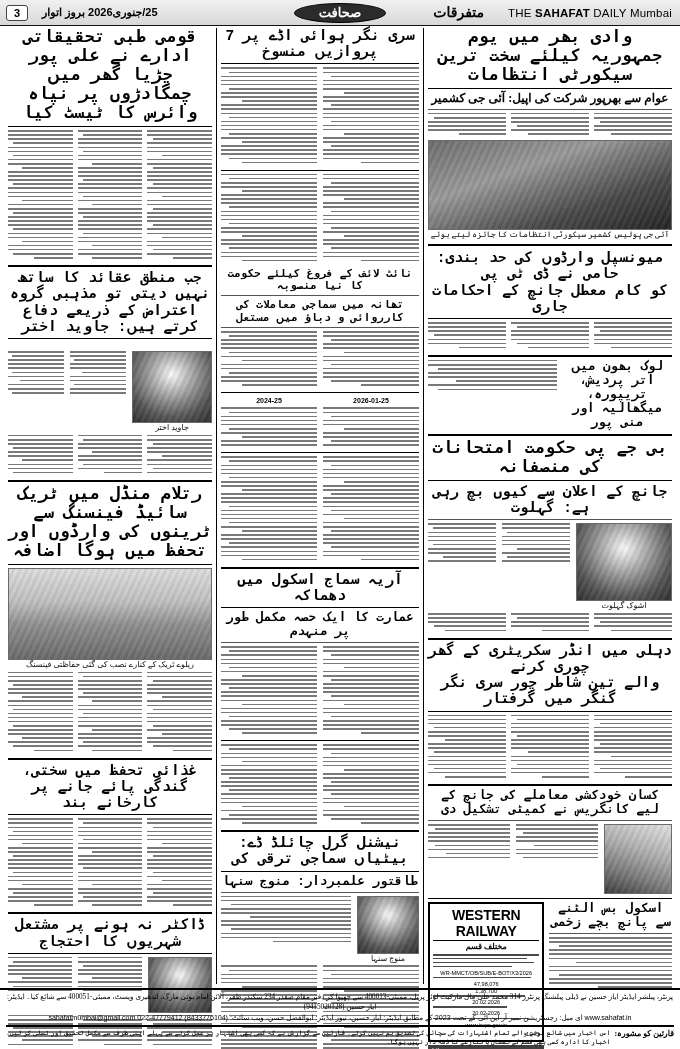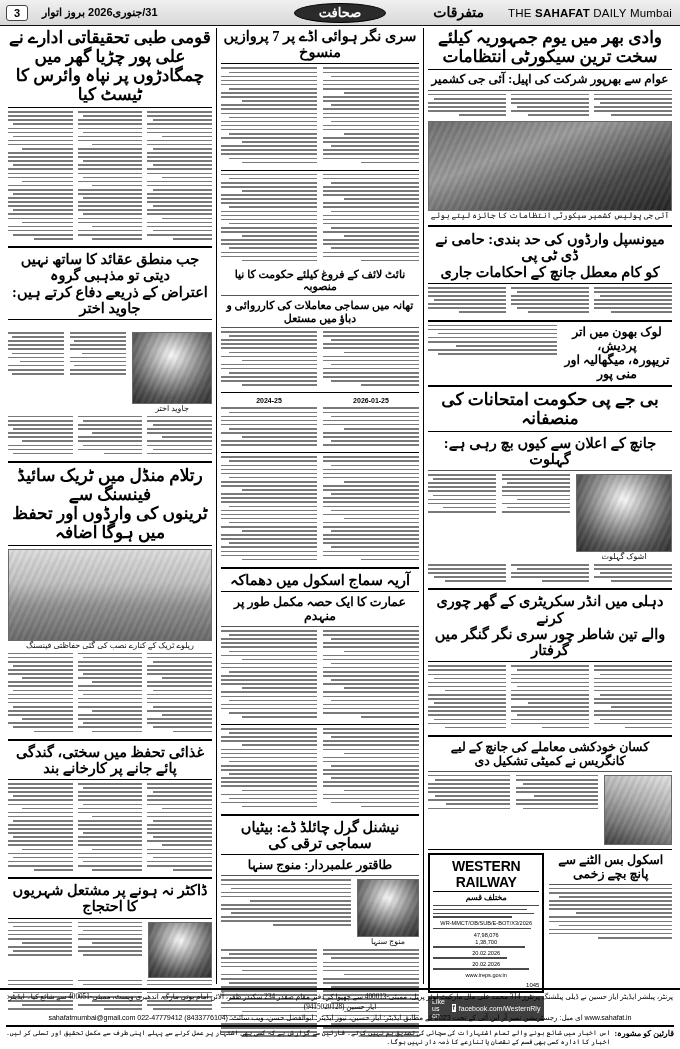--- a/index.html
+++ b/index.html
@@ -56,21 +56,21 @@
   }
   .col.right { width: 252px; }
   .col.mid   { width: 208px; border-left:1px solid #000; border-right:1px solid #000; }
   .col.left  { width: 212px; }
   .colpad { padding: 0 4px; }
 
   
   .hl {
     direction: rtl; text-align: center; font-weight: bold;
     line-height: 1.12; letter-spacing: -0.4px;
-    font-family: Liberation Serif, serif;
+    font-family: Liberation Mono, monospace;
   }
   .hl.lg  { font-size: 17px; }
   .hl.md  { font-size: 14.5px; }
   .hl.sm  { font-size: 12.5px; }
   .hl.xs  { font-size: 11px; }
   .sub {
     direction: rtl; text-align:center; font-weight:bold;
     font-size: 12px; line-height: 1.15; letter-spacing:-0.3px;
   }
   .rule { border-top: 1px solid #000; margin: 3px 0; }
@@ -170,21 +170,21 @@
   .blk { margin-bottom: 4px; }
   .sep-strong { border-top:2px solid #000; margin:4px 0; }
 </style>
 </head>
 <body>
 
 <div class="page">
 
   <div class="masthead">
     <div class="page-num-box">3</div>
-    <div class="mast-date">31/جنوری2026 بروز اتوار</div>
+    <div class="mast-date">25/جنوری2026 بروز اتوار</div>
     <div class="mast-logo">صحافت</div>
     <div class="mast-section">متفرقات</div>
     <div class="mast-title"><span>THE </span><b>SAHAFAT</b><span> DAILY Mumbai</span></div>
   </div>
 
   <div class="body-wrap">
 
     <div class="col right colpad">
 
       <div class="blk">

